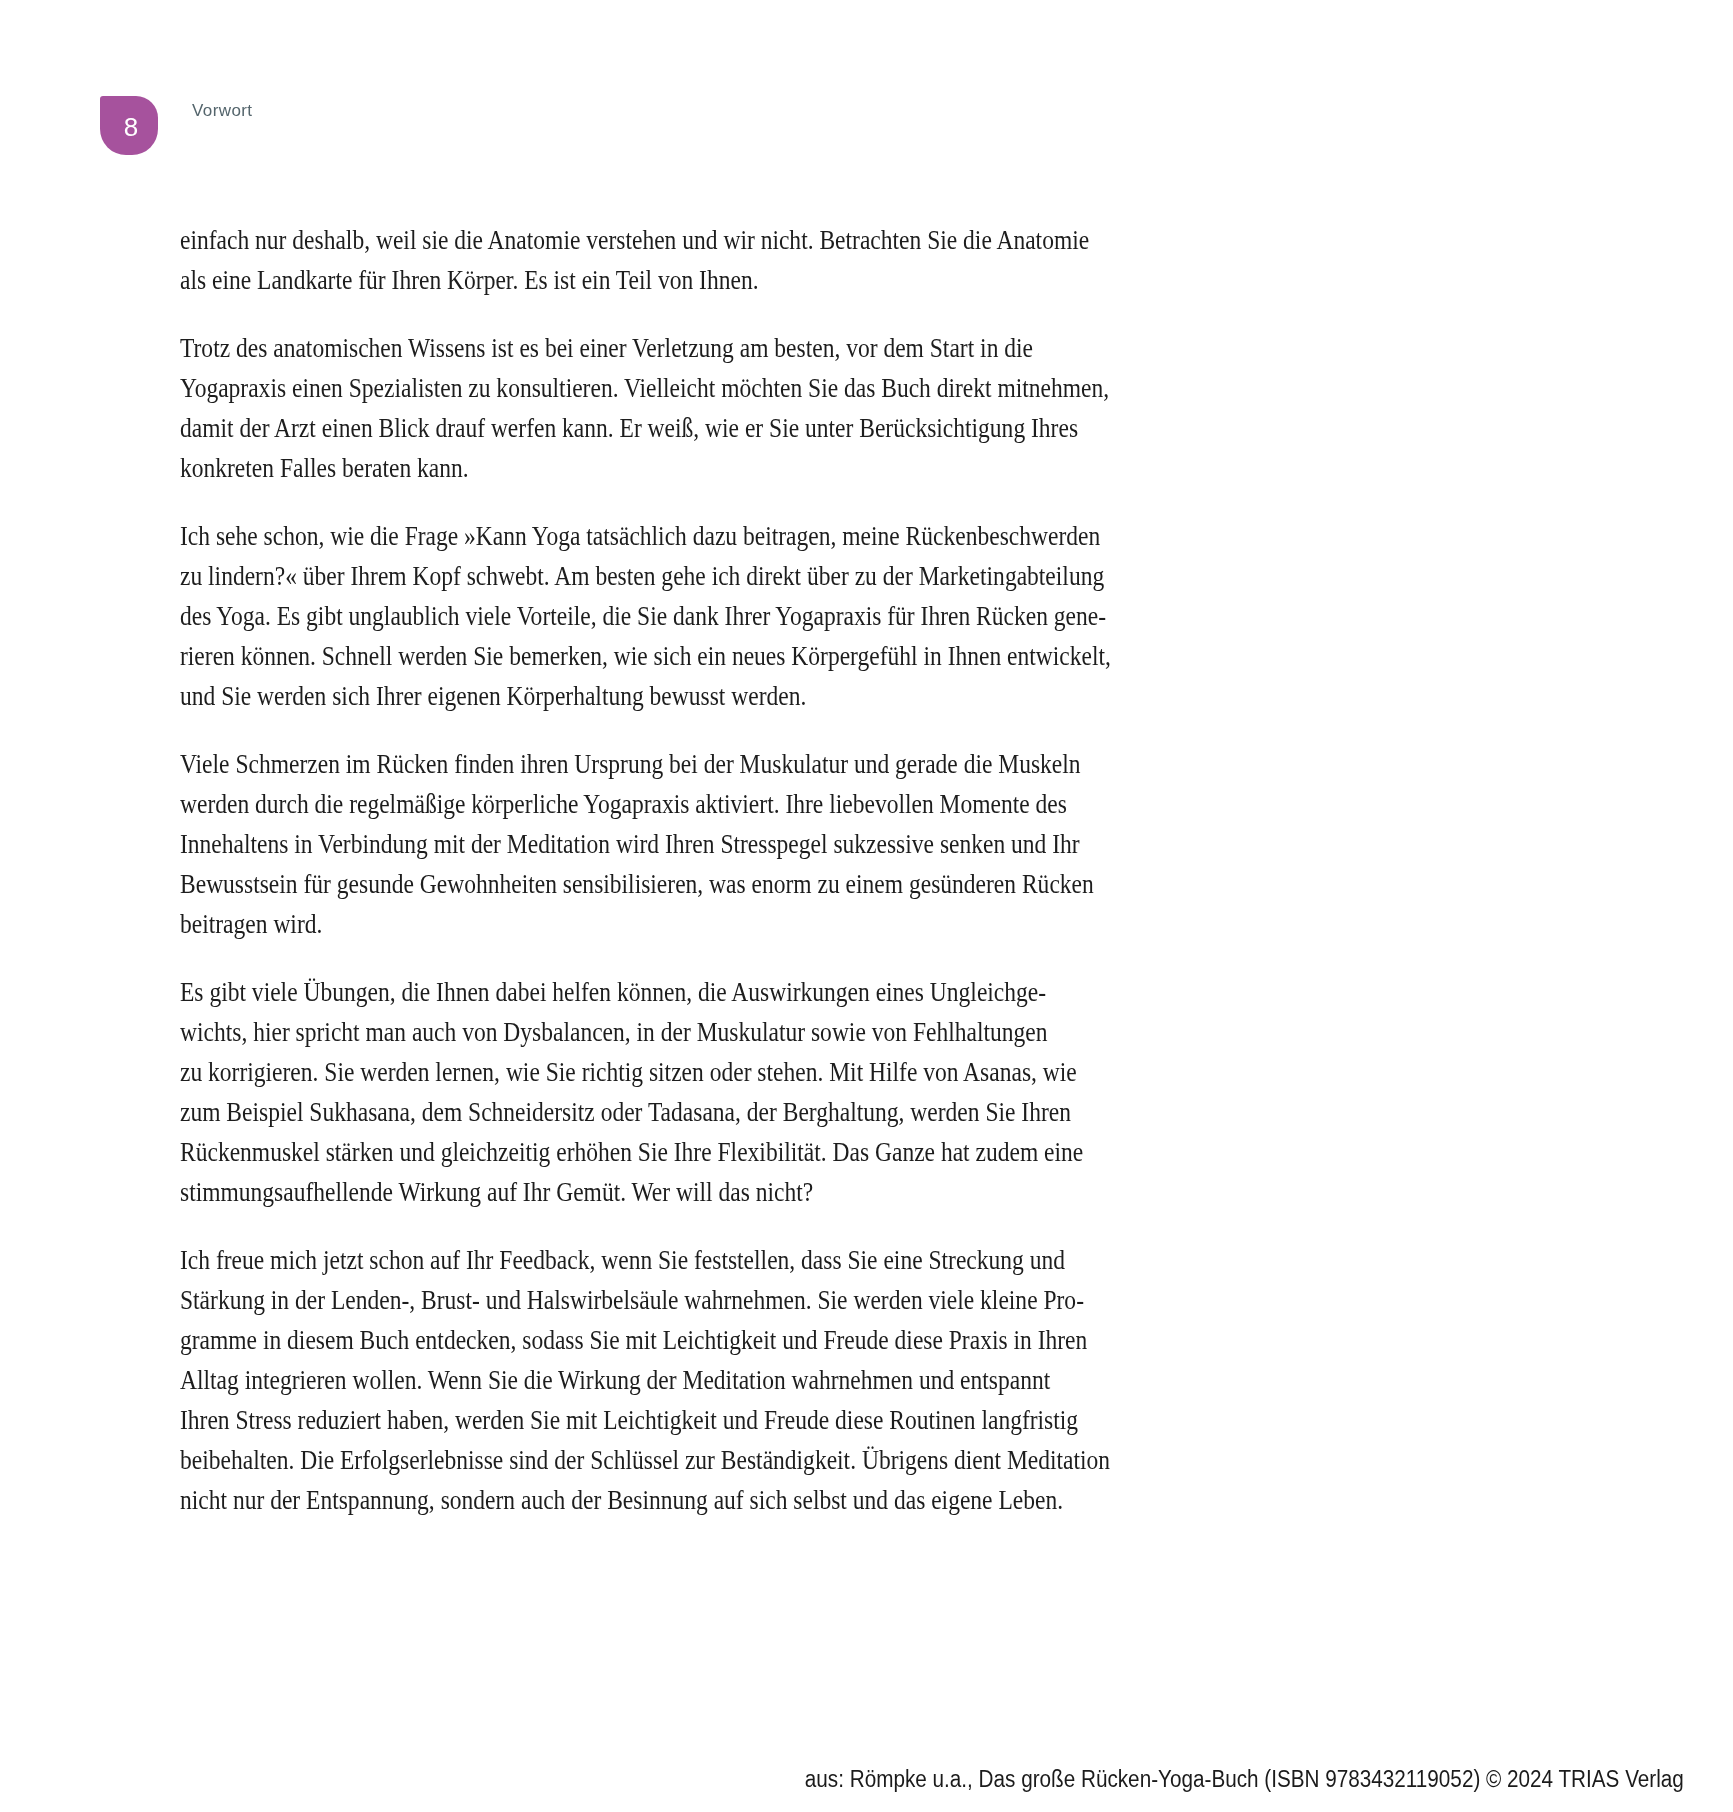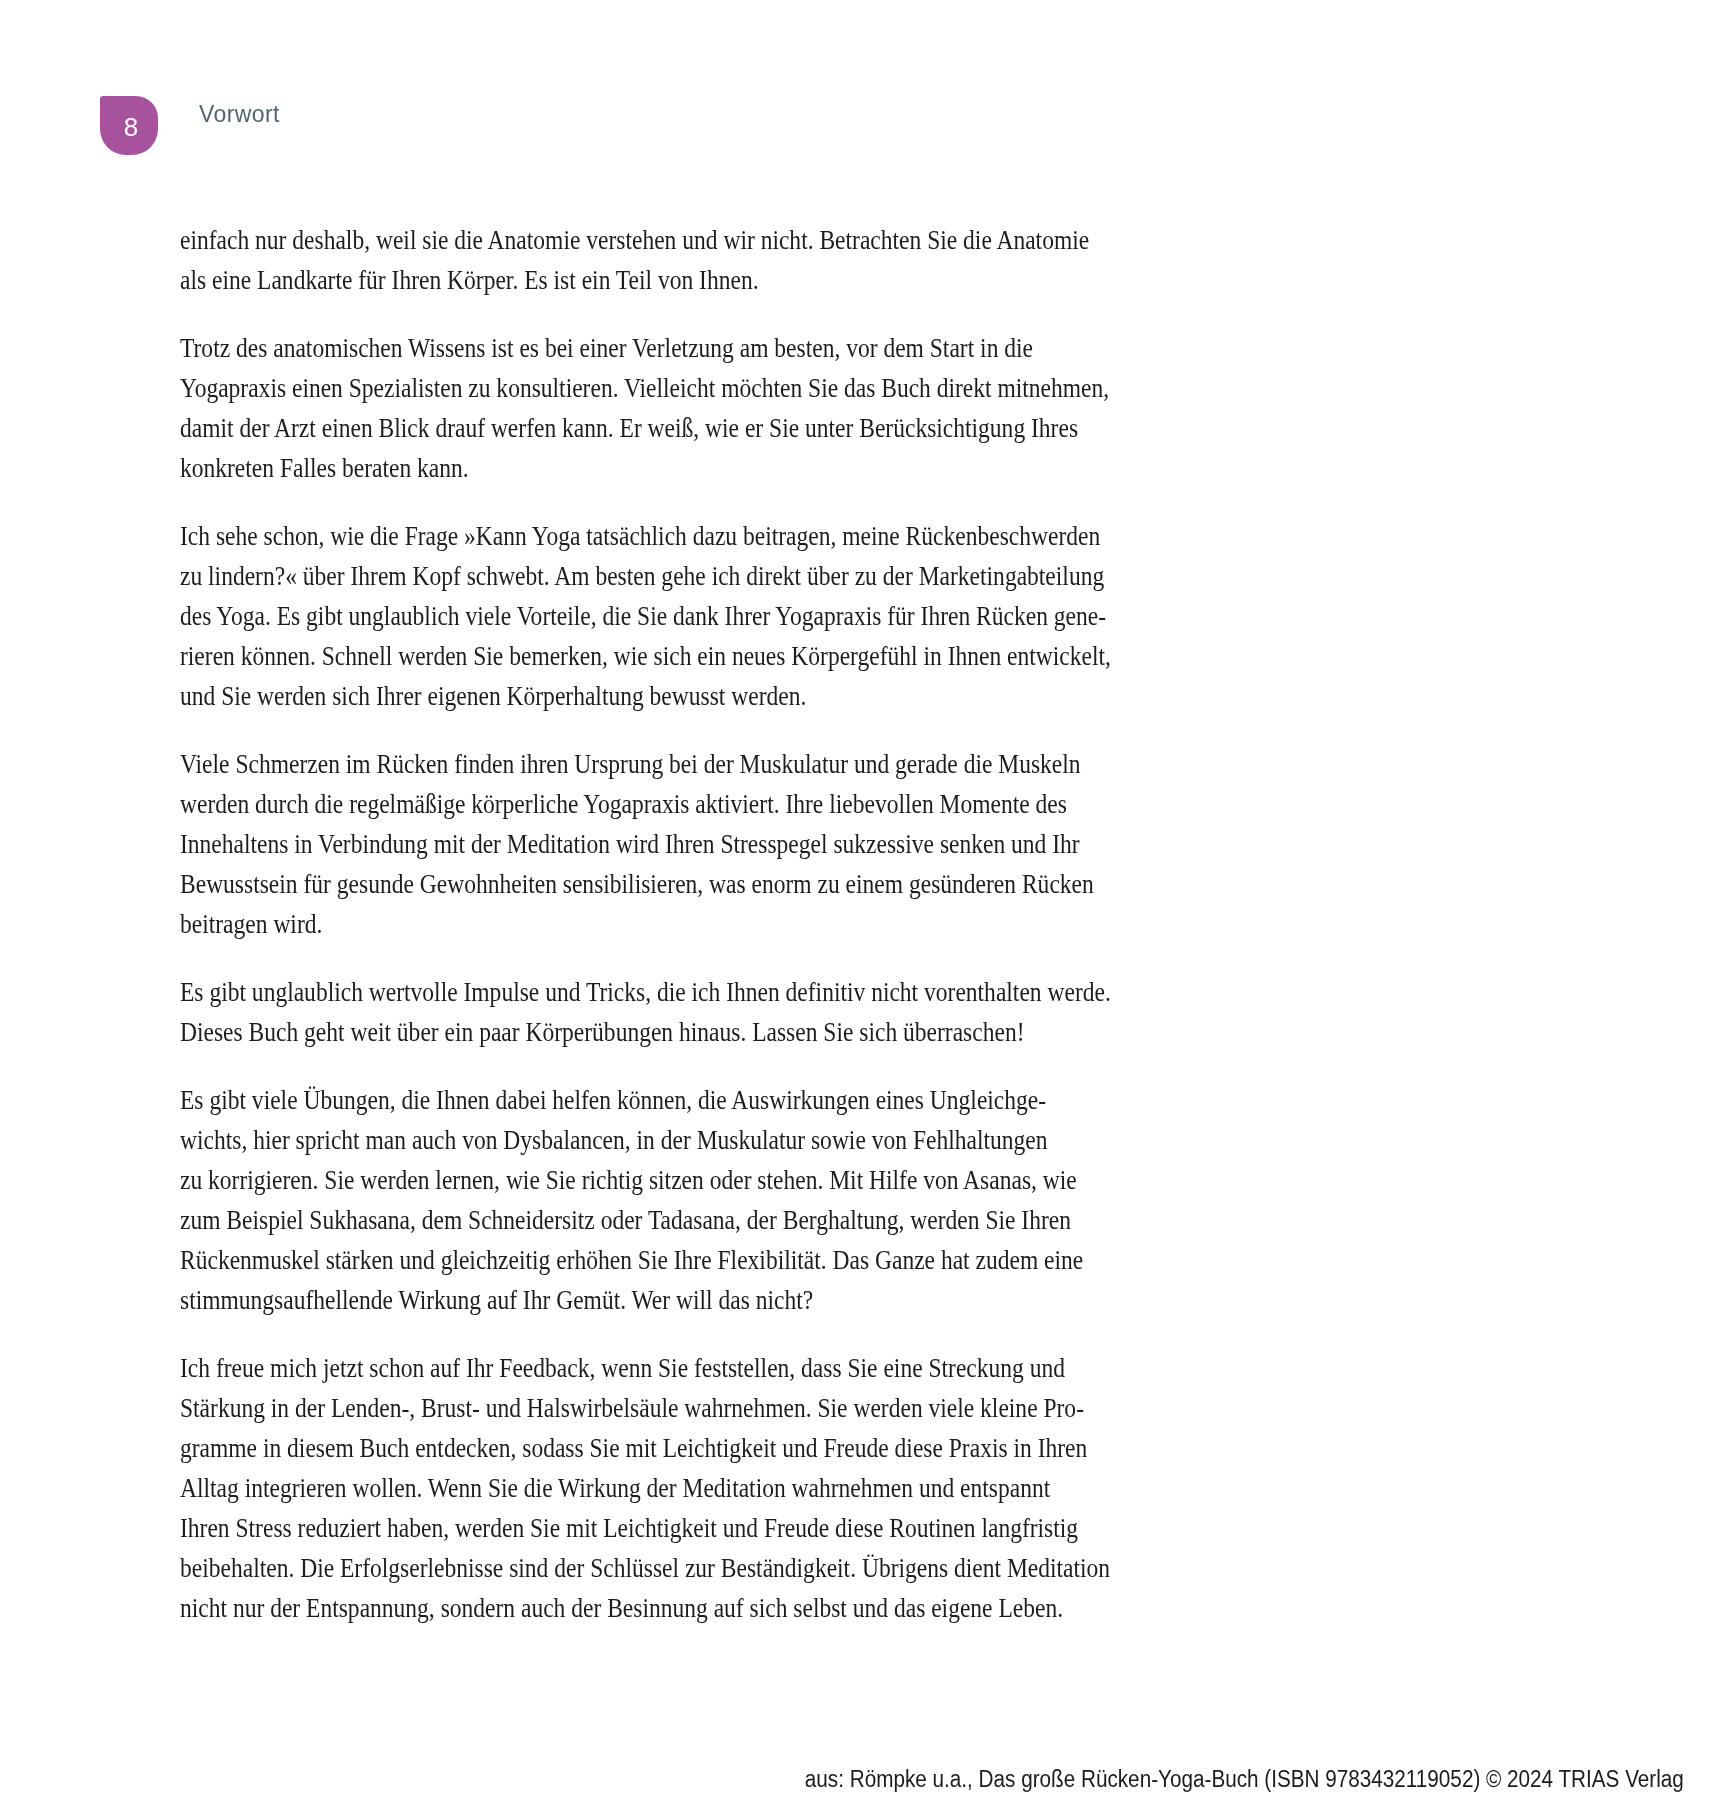--- a/index.html
+++ b/index.html
@@ -34,24 +34,23 @@
     font-size: 26px;
     color: #ffffff;
     padding-top: 4px;
     padding-left: 4px;
   }
   .chapter-title {
     position: absolute;
     left: 192px;
     top: 101px;
     font-family: "Liberation Sans", sans-serif;
-    font-size: 23px;
+    font-size: 17px;
     letter-spacing: 0.4px;
     color: var(--chapter-title, #54656c);
-    margin-left: 7px;
   }
 
   
   .body-text {
     position: absolute;
     left: 163px;
     top: 220px;
     width: 1080px;
     margin-left: 17px;
   }
@@ -116,24 +115,20 @@
         <div class="line">und Sie werden sich Ihrer eigenen Körperhaltung bewusst werden.</div>
       </div>
       <div class="paragraph">
         <div class="line">Viele Schmerzen im Rücken finden ihren Ursprung bei der Muskulatur und gerade die Muskeln</div>
         <div class="line">werden durch die regelmäßige körperliche Yogapraxis aktiviert. Ihre liebevollen Momente des</div>
         <div class="line">Innehaltens in Verbindung mit der Meditation wird Ihren Stresspegel sukzessive senken und Ihr</div>
         <div class="line">Bewusstsein für gesunde Gewohnheiten sensibilisieren, was enorm zu einem gesünderen Rücken</div>
         <div class="line">beitragen wird.</div>
       </div>
       <div class="paragraph">
-        <div class="line">Es gibt unglaublich wertvolle Impulse und Tricks, die ich Ihnen definitiv nicht vorenthalten werde.</div>
-        <div class="line">Dieses Buch geht weit über ein paar Körperübungen hinaus. Lassen Sie sich überraschen!</div>
-      </div>
-      <div class="paragraph">
         <div class="line">Es gibt viele Übungen, die Ihnen dabei helfen können, die Auswirkungen eines Ungleichge-</div>
         <div class="line">wichts, hier spricht man auch von Dysbalancen, in der Muskulatur sowie von Fehlhaltungen</div>
         <div class="line">zu korrigieren. Sie werden lernen, wie Sie richtig sitzen oder stehen. Mit Hilfe von Asanas, wie</div>
         <div class="line">zum Beispiel Sukhasana, dem Schneidersitz oder Tadasana, der Berghaltung, werden Sie Ihren</div>
         <div class="line">Rückenmuskel stärken und gleichzeitig erhöhen Sie Ihre Flexibilität. Das Ganze hat zudem eine</div>
         <div class="line">stimmungsaufhellende Wirkung auf Ihr Gemüt. Wer will das nicht?</div>
       </div>
       <div class="paragraph">
         <div class="line">Ich freue mich jetzt schon auf Ihr Feedback, wenn Sie feststellen, dass Sie eine Streckung und</div>
         <div class="line">Stärkung in der Lenden-, Brust- und Halswirbelsäule wahrnehmen. Sie werden viele kleine Pro-</div>

